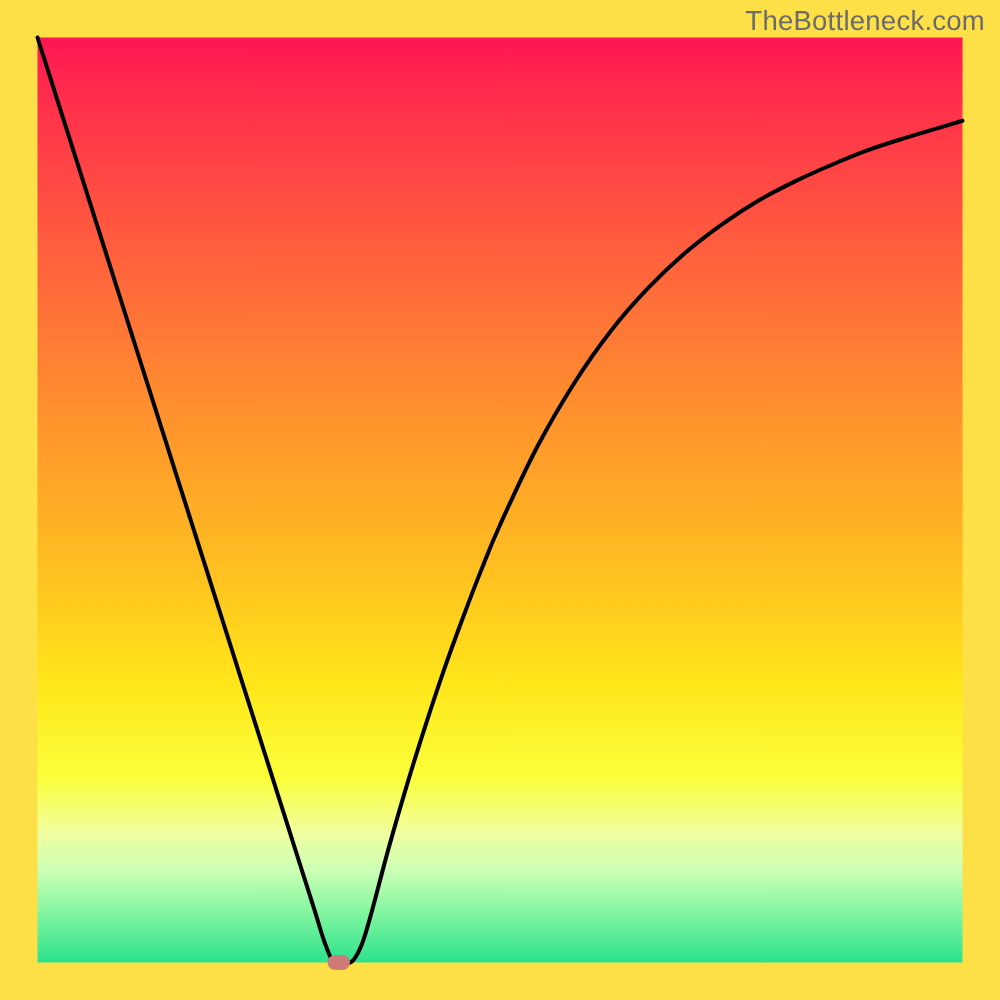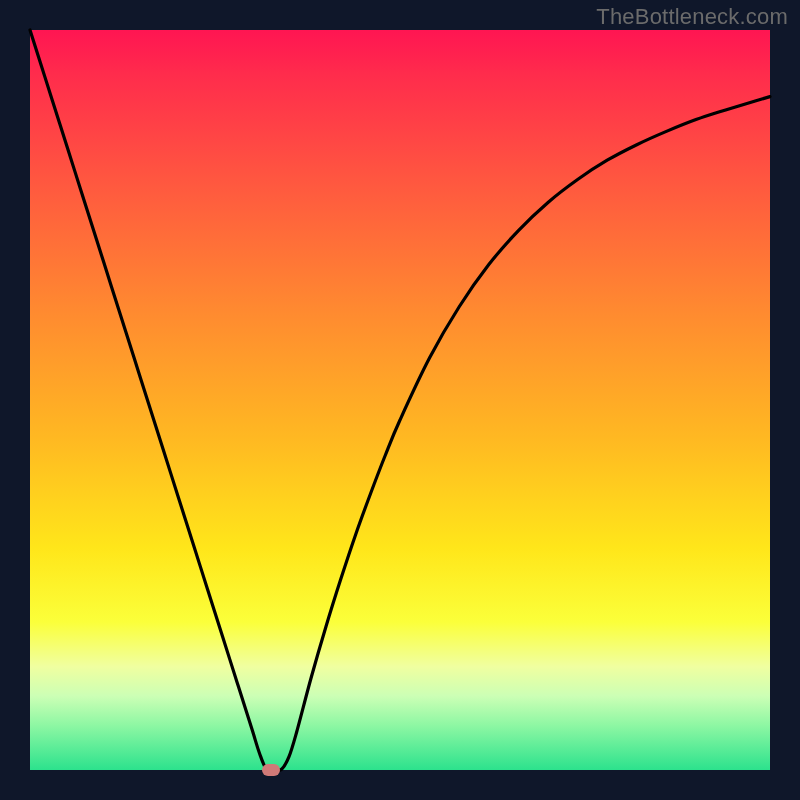--- a/index.html
+++ b/index.html
@@ -8,21 +8,21 @@
     width: 800px;
     height: 800px;
     overflow: hidden;
     background: #000;
     font-family: Arial, Helvetica, sans-serif;
   }
   .frame {
     position: relative;
     width: 800px;
     height: 800px;
-    background: #0f172a;
+    background: #fde047;
   }
   .plot-area {
     position: absolute;
     left: 30px;
     top: 30px;
     width: 740px;
     height: 740px;
     
     background: linear-gradient(
       to bottom,

